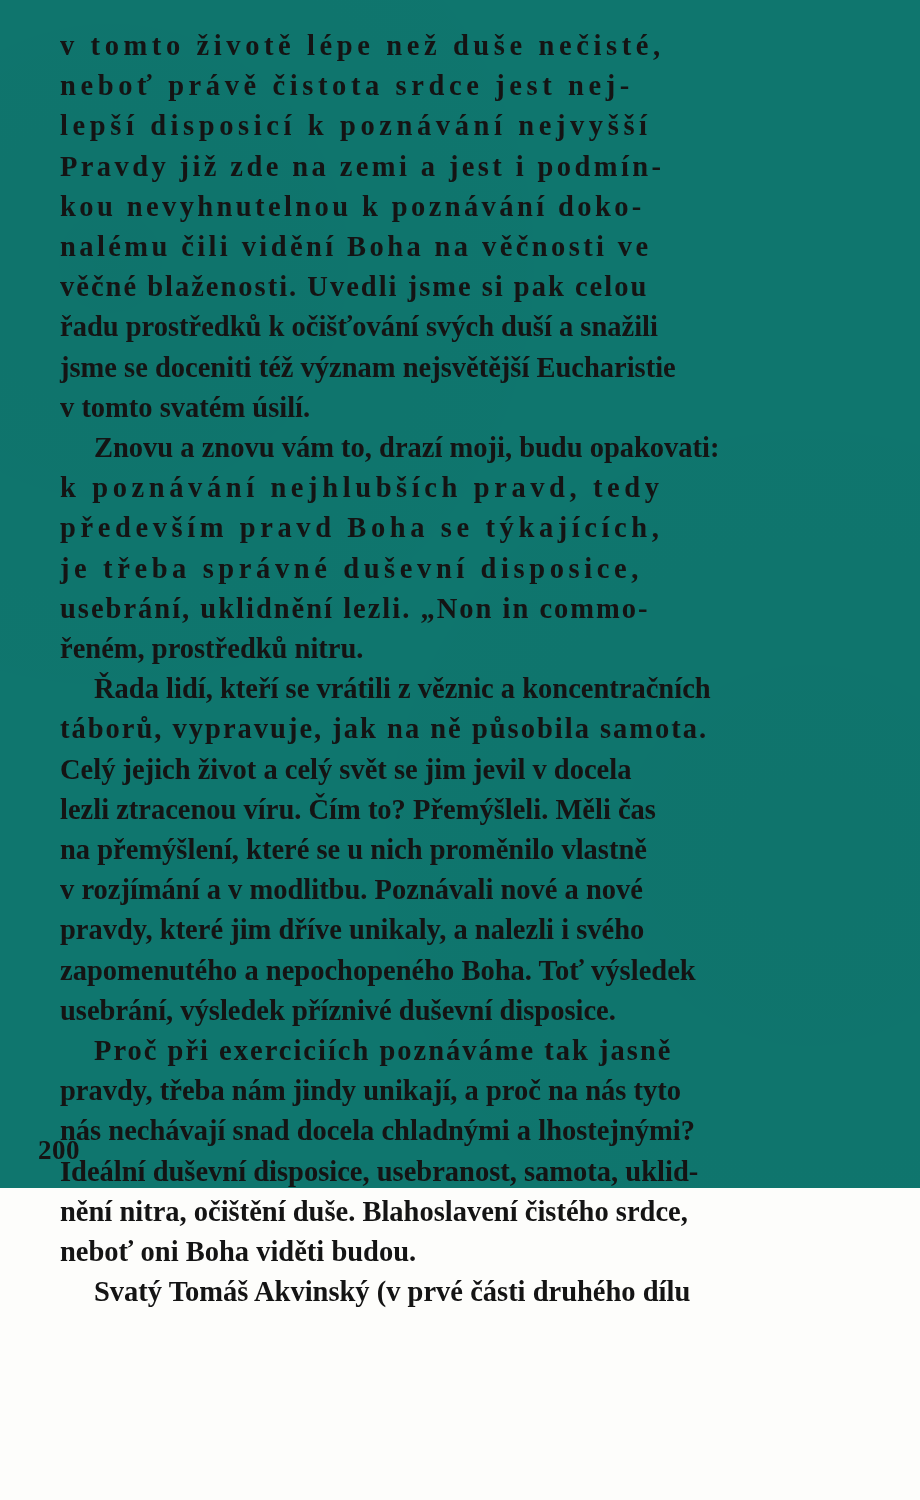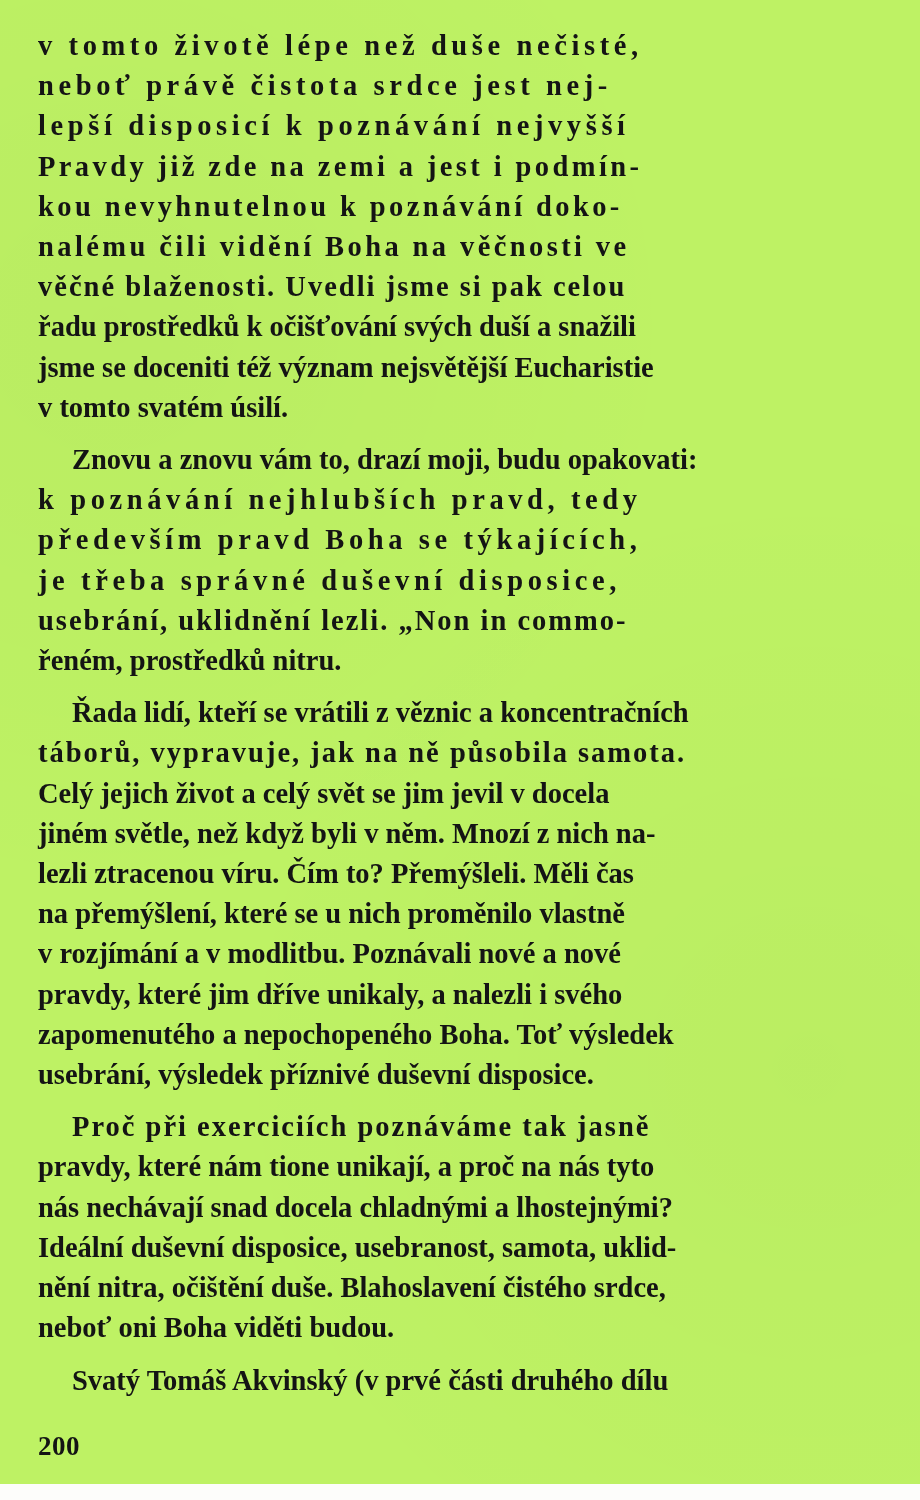--- a/index.html
+++ b/index.html
@@ -10,24 +10,24 @@
     width: 920px;
     height: 1500px;
     background: #fdfdfb;
     font-family: "Liberation Serif", serif;
     color: #141414;
     overflow: hidden;
   }
   .page {
     position: relative;
     width: 920px;
-    height: 1484px;
+    height: 1188px;
     box-sizing: border-box;
-    padding: 26px 44px 0 38px;
-    background: #bef264;
+    padding: 26px 44px 0 60px;
+    background: #0f766e;
   }
   .scan-noise {
     position: absolute;
     inset: 0;
     pointer-events: none;
     background:
       radial-gradient(circle at 12% 22%, rgba(0,0,0,0.022), rgba(0,0,0,0) 42%),
       radial-gradient(circle at 88% 72%, rgba(0,0,0,0.018), rgba(0,0,0,0) 46%);
   }
   .body-text {
@@ -36,21 +36,21 @@
     line-height: 40.2px;
     font-weight: 700;
     text-align: justify;
     text-justify: inter-word;
     -webkit-font-smoothing: none;
   }
   p {
     margin: 0;
   }
   p + p {
-    margin-top: 12px;
+    margin-top: 0px;
   }
   .indent {
     text-indent: 34px;
   }
   
   .sp1 { letter-spacing: 2.0px; }
   .sp2 { letter-spacing: 3.4px; }
   .sp3 { letter-spacing: 4.6px; }
   .folio {
     position: absolute;
@@ -90,32 +90,31 @@
       <span class="line sp3">především pravd Boha se týkajících,</span>
       <span class="line sp3">je třeba správné duševní disposice,</span>
       <span class="line sp1">usebrání, uklidnění lezli. „Non in commo-</span>
       <span class="line">řeném, prostředků nitru.</span>
     </p>
 
     <p>
       <span class="line indent">Řada lidí, kteří se vrátili z věznic a koncentračních</span>
       <span class="line sp1">táborů, vypravuje, jak na ně působila samota.</span>
       <span class="line">Celý jejich život a celý svět se jim jevil v docela</span>
-      <span class="line">jiném světle, než když byli v něm. Mnozí z nich na-</span>
       <span class="line">lezli ztracenou víru. Čím to? Přemýšleli. Měli čas</span>
       <span class="line">na přemýšlení, které se u nich proměnilo vlastně</span>
       <span class="line">v rozjímání a v modlitbu. Poznávali nové a nové</span>
       <span class="line">pravdy, které jim dříve unikaly, a nalezli i svého</span>
       <span class="line">zapomenutého a nepochopeného Boha. Toť výsledek</span>
       <span class="line">usebrání, výsledek příznivé duševní disposice.</span>
     </p>
 
     <p>
       <span class="line indent sp1">Proč při exerciciích poznáváme tak jasně</span>
-      <span class="line">pravdy, které nám tione unikají, a proč na nás tyto</span>
+      <span class="line">pravdy, třeba nám jindy unikají, a proč na nás tyto</span>
       <span class="line">nás nechávají snad docela chladnými a lhostejnými?</span>
       <span class="line">Ideální duševní disposice, usebranost, samota, uklid-</span>
       <span class="line">nění nitra, očištění duše. Blahoslavení čistého srdce,</span>
       <span class="line">neboť oni Boha viděti budou.</span>
     </p>
 
     <p>
       <span class="line indent">Svatý Tomáš Akvinský (v prvé části druhého dílu</span>
     </p>
 

